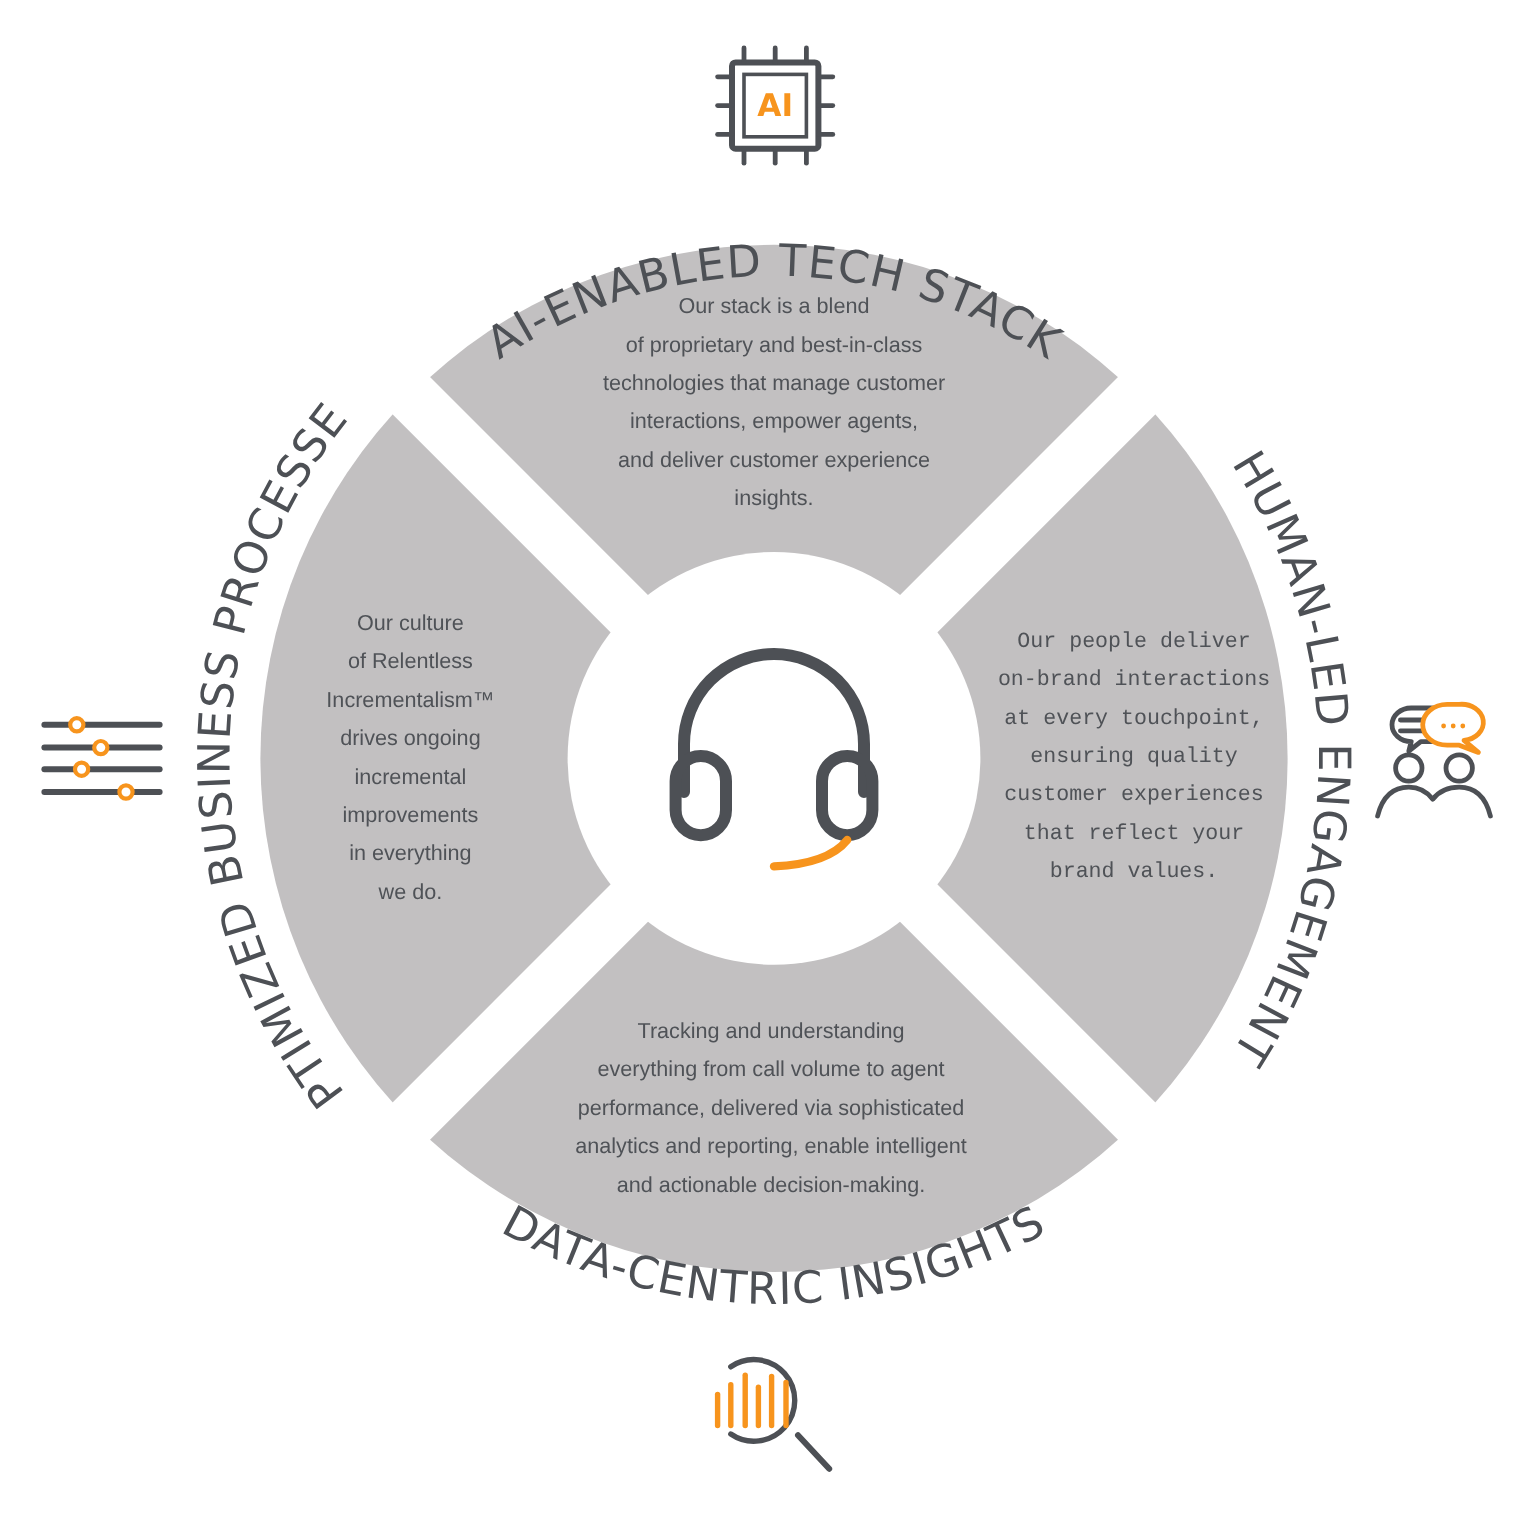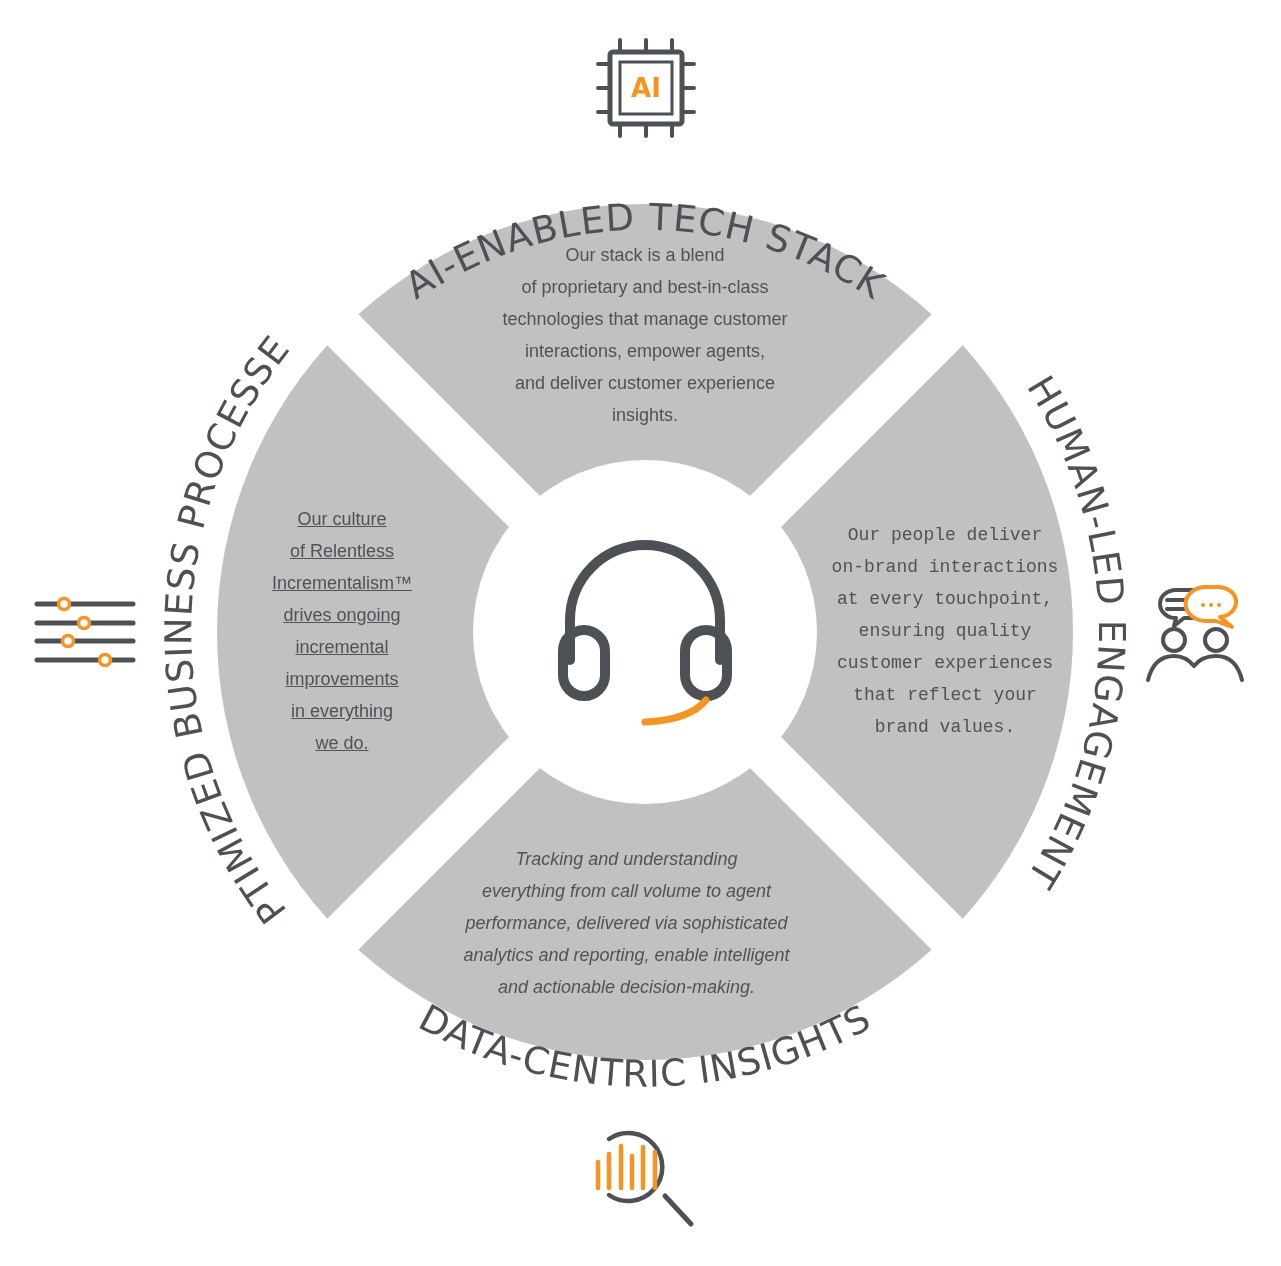--- a/index.html
+++ b/index.html
@@ -1,23 +1,23 @@
 <!DOCTYPE html>
 <html><head>
 <meta charset="utf-8">
 <style>
   html, body { margin: 0; padding: 0; background: #ffffff; }
   body { width: 1281px; height: 1266px; position: relative; overflow: hidden; font-family: "Liberation Sans", "DejaVu Sans", sans-serif; }
   #diagram { position: absolute; left: 0; top: 0; width: 1281px; height: 1266px; }
   .seg-label { font-family: "DejaVu Sans", sans-serif; font-size: 37px; font-weight: normal; fill: #4d5055; letter-spacing: 1px; }
   .body-text { position: absolute; text-align: center; color: #4f5257; font-family: "Liberation Sans", sans-serif; font-size: 18px; line-height: 32px; white-space: pre-line; }
   #txt-top { left: 430px; top: 239px; width: 430px; }
-  #txt-left { left: 222px; top: 503px; width: 240px; text-decoration: underline; }
+  #txt-left { left: 222px; top: 503px; width: 240px; }
   #txt-right { left: 815px; top: 519px; width: 260px; font-family: Liberation Mono, monospace; }
-  #txt-bottom { left: 384px; top: 843px; width: 485px; font-style: italic; }
+  #txt-bottom { left: 400px; top: 843px; width: 485px; }
 </style>
 </head>
 <body>
 
 <svg id="diagram" viewBox="0 0 1281 1266" xmlns="http://www.w3.org/2000/svg">
   <defs>
 
     <path id="arc-top" d="M 300 420 A 408 408 0 0 1 990 420" fill="none"></path>
     <path id="arc-right" d="M 1000 350 A 452 452 0 0 1 1000 914" fill="none"></path>
     <path id="arc-left" d="M 290 914 A 452 452 0 0 1 290 350" fill="none"></path>

